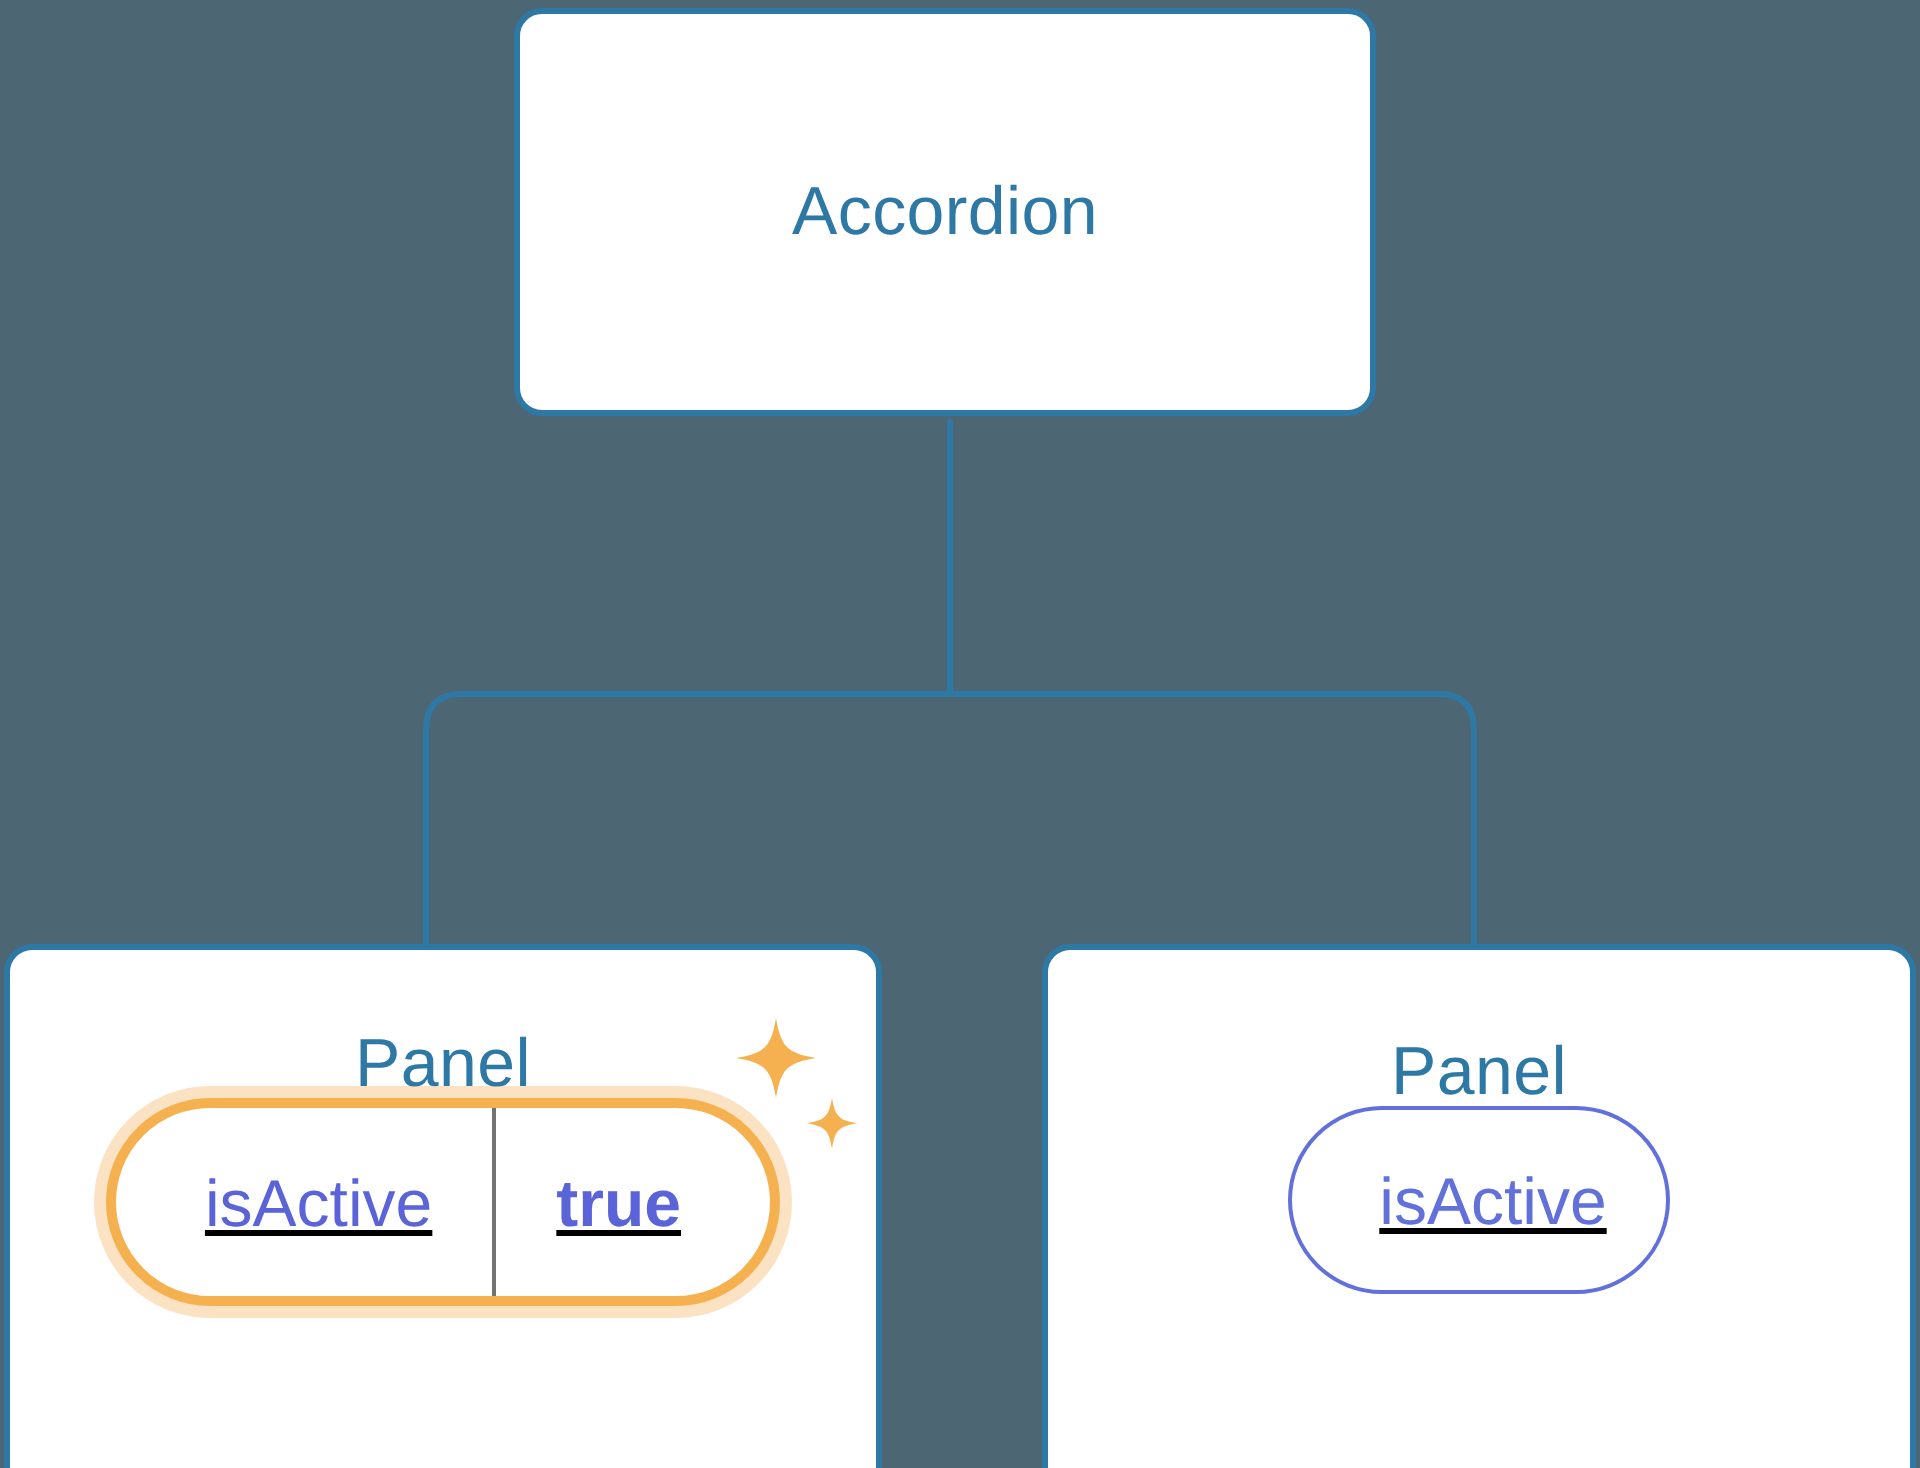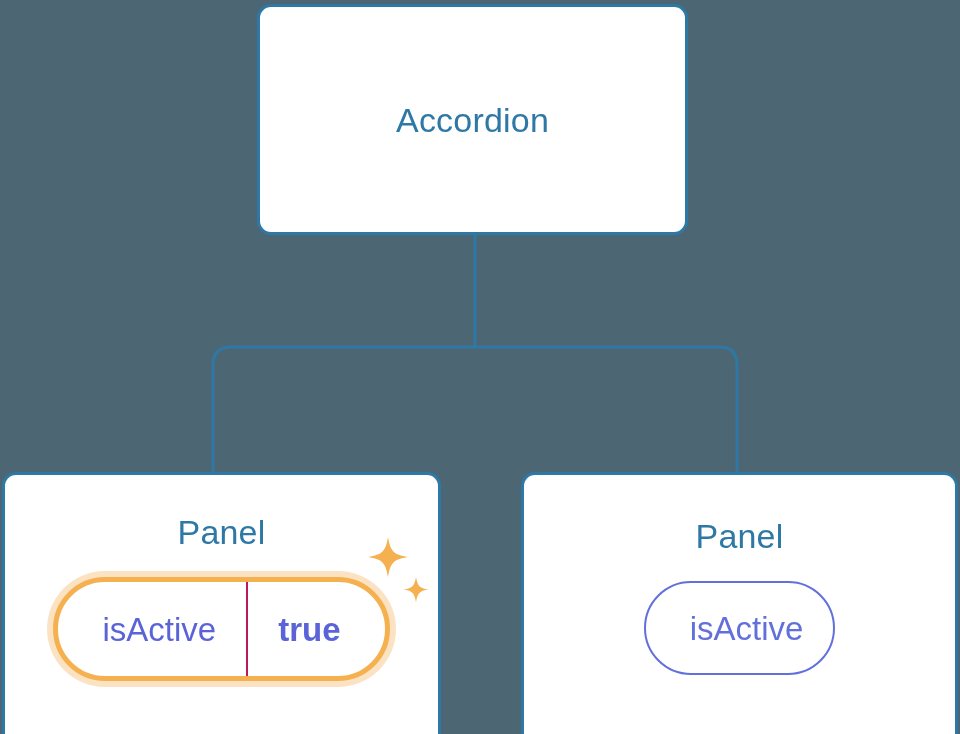--- a/index.html
+++ b/index.html
@@ -53,21 +53,21 @@
     letter-spacing: 0.2px;
     line-height: 1;
     white-space: nowrap;
   }
 
   
   #node-root {
     left: 257px;
     top: 4px;
     width: 431px;
-    height: 231px;
+    height: 204px;
     justify-content: center;
   }
 
   
   .panel-node {
     top: 472px;
     height: 262px;
     border-bottom-left-radius: 0;
     border-bottom-right-radius: 0;
     border-bottom: none;
@@ -80,21 +80,21 @@
   }
   #node-panel-right {
     left: 521px;
     width: 437px;
     padding-top: 44px;
   }
 
   
   .pill-wrap {
     position: relative;
-    margin-top: 28px;
+    text-decoration: underline;
   }
   .pill {
     position: relative;
     display: flex;
     align-items: stretch;
     border: 2px solid #6270db;
     border-radius: 999px;
     background: #ffffff;
     box-sizing: border-box;
     height: 94px;
@@ -125,21 +125,21 @@
     height: 104px;
   }
   .pill-wrap.is-highlighted .pill-key,
   .pill-wrap.is-highlighted .pill-val {
     color: #5a63d8;
   }
   .pill-wrap.is-highlighted .pill-key {
     padding: 0 30px 0 44px;
   }
   .pill-wrap.is-highlighted .pill-val {
-    border-left: 2px solid #be185d;
+    border-left: 2px solid #737373;
     font-weight: bold;
     padding: 0 44px 0 30px;
   }
 
   
   .sparkles {
     position: absolute;
     right: -42px;
     top: -44px;
     width: 70px;

